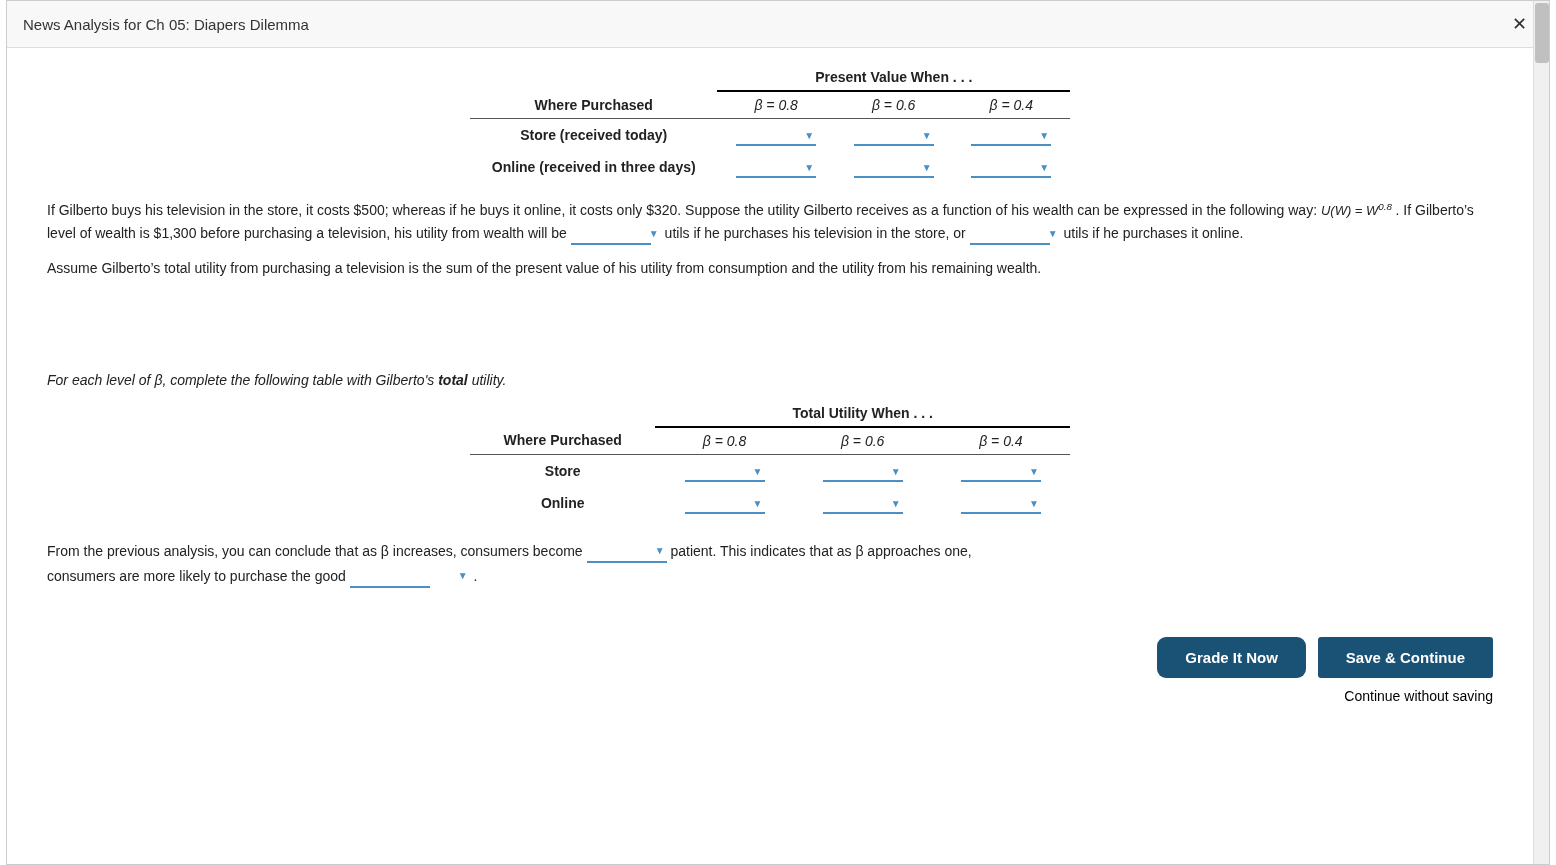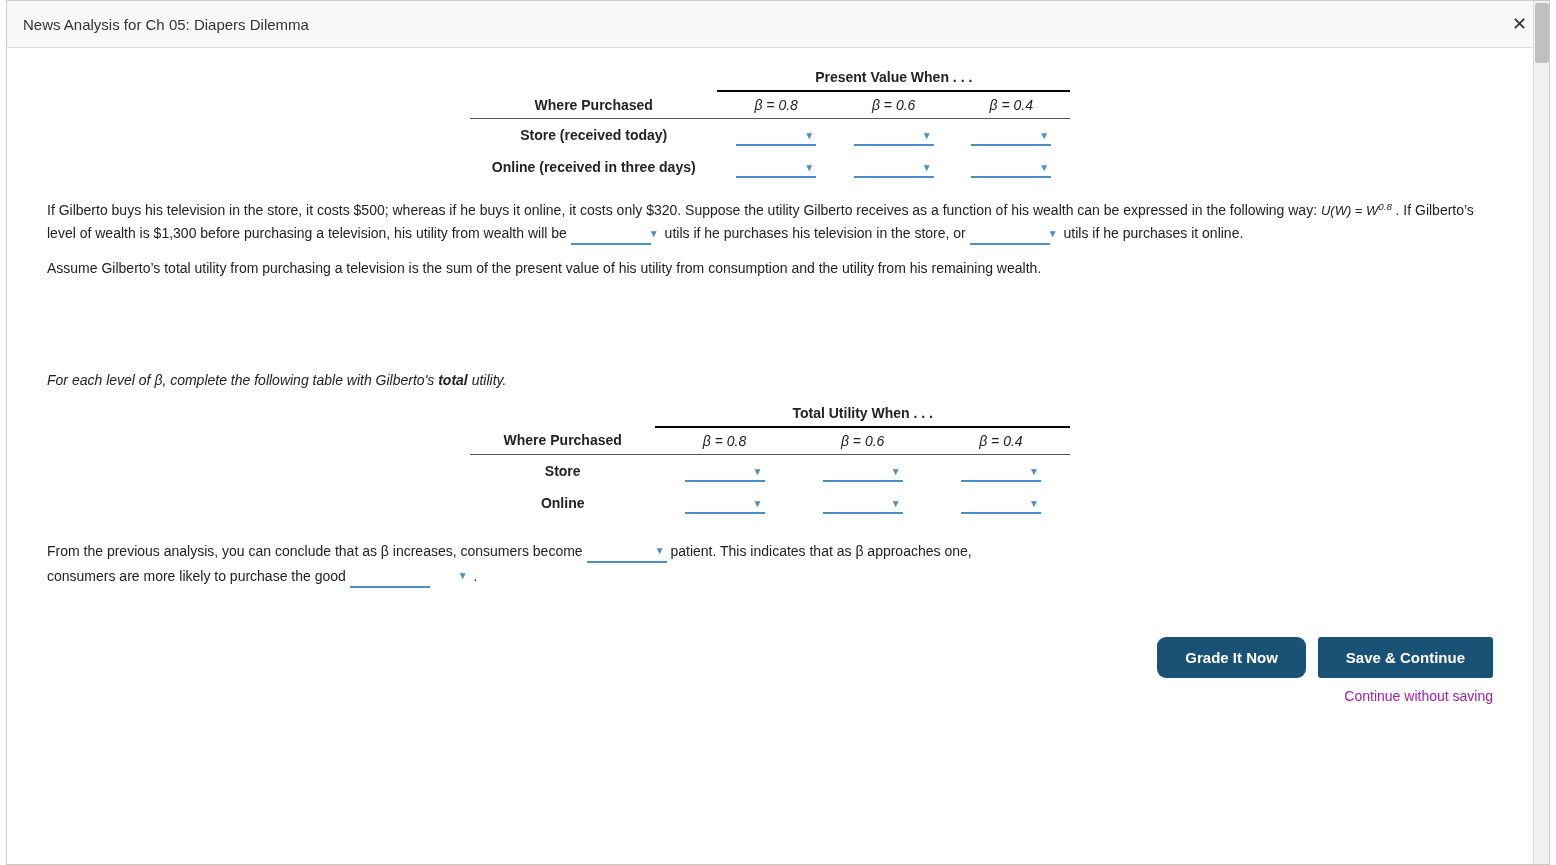--- a/index.html
+++ b/index.html
@@ -142,21 +142,21 @@
       cursor: pointer;
       border-radius: 3px;
       min-width: 160px;
     }
 
     .continue-link {
       display: block;
       text-align: right;
       padding-right: 56px;
       padding-bottom: 16px;
-      color: #a21caf;
+      color: #000000;
       cursor: pointer;
       font-size: 14px;
       text-decoration: none;
     }
 
     .table-wrapper {
       display: flex;
       justify-content: center;
       margin-bottom: 10px;
     }

